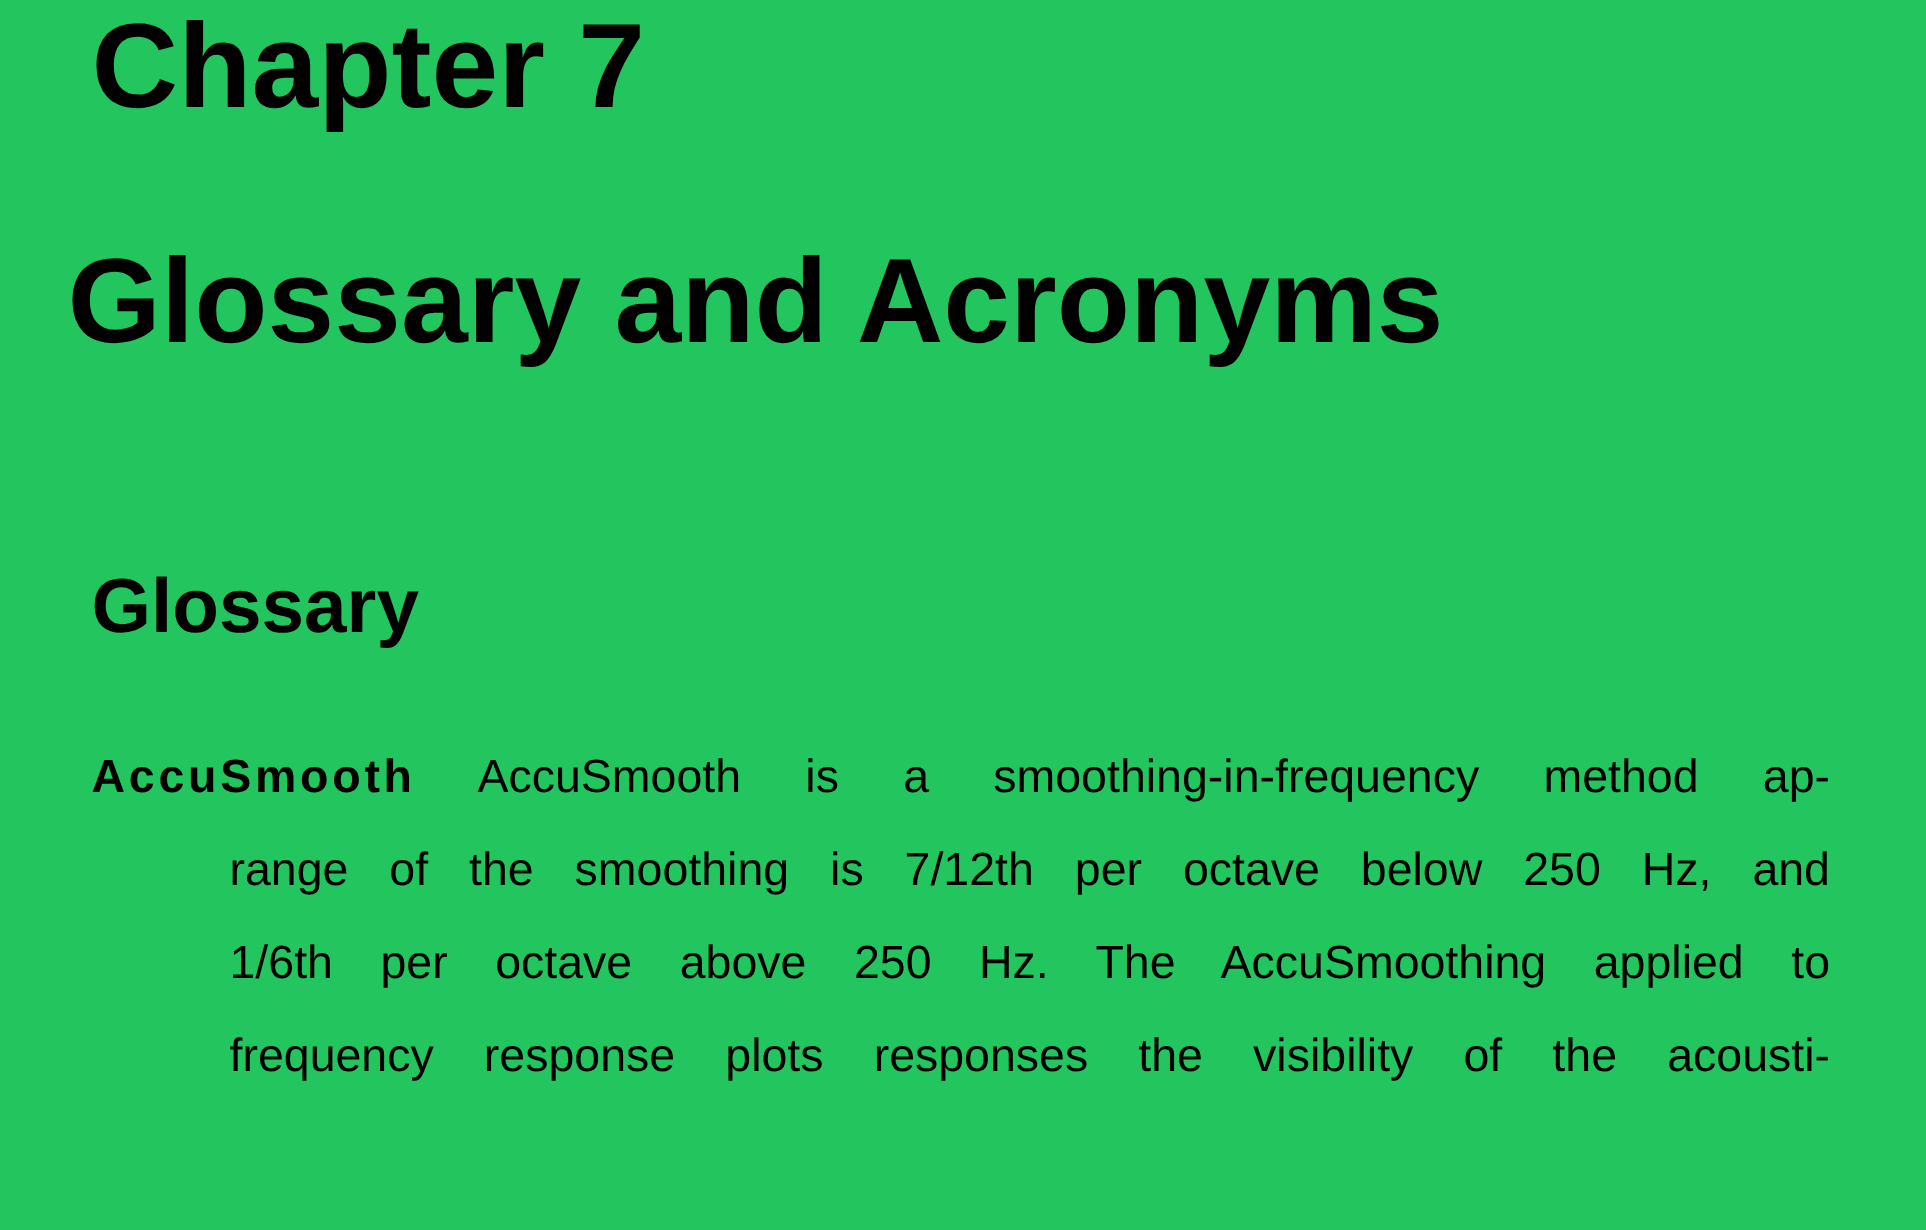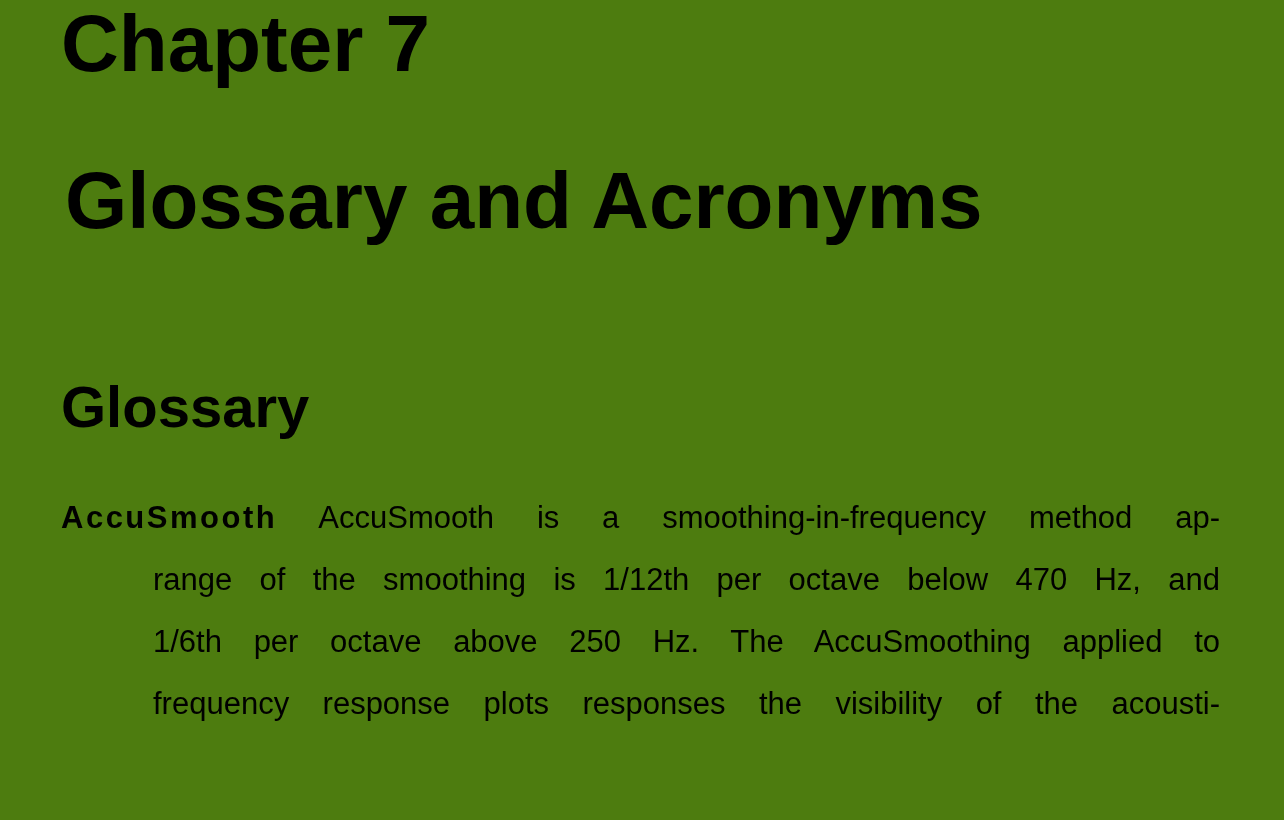--- a/index.html
+++ b/index.html
@@ -1,48 +1,48 @@
 <!DOCTYPE html>
 <html lang="en"><head>
 <meta charset="utf-8">
 <style>
   * { margin: 0; padding: 0; box-sizing: border-box; }
   html, body { background: #ffffff; }
   .page {
     position: relative;
     width: 1284px;
     height: 820px;
-    background: #4d7c0f;
+    background: #22c55e;
     color: #000000;
     font-family: "Liberation Sans", sans-serif;
     overflow: hidden;
   }
   .chapter-number {
     position: absolute;
     left: 61px;
     top: 4px;
     font-size: 80px;
     font-weight: bold;
     line-height: 1;
     white-space: nowrap;
   }
   .chapter-title {
     position: absolute;
-    left: 65px;
+    left: 45px;
     top: 161px;
     font-size: 80px;
     font-weight: bold;
     line-height: 1;
     white-space: nowrap;
   }
   .section-heading {
     position: absolute;
     left: 61px;
     top: 378px;
-    font-size: 58px;
+    font-size: 51px;
     font-weight: bold;
     line-height: 1;
     white-space: nowrap;
   }
   .glossary-entry {
     position: absolute;
     left: 61px;
     top: 479px;
     width: 1159px;
     font-size: 31px;
@@ -72,18 +72,18 @@
 <div class="page">
 
   <h1 class="chapter-number">Chapter 7</h1>
 
   <h1 class="chapter-title">Glossary and Acronyms</h1>
 
   <h2 class="section-heading">Glossary</h2>
 
   <div class="glossary-entry">
     <div class="def-line first"><span class="term">AccuSmooth</span><span> AccuSmooth is a smoothing-in-frequency method ap-</span></div>
-    <div class="def-line">range of the smoothing is 1/12th per octave below 470 Hz, and</div>
+    <div class="def-line">range of the smoothing is 7/12th per octave below 250 Hz, and</div>
     <div class="def-line">1/6th per octave above 250 Hz. The AccuSmoothing applied to</div>
     <div class="def-line">frequency response plots responses the visibility of the acousti-</div>
   </div>
 
 </div>
 
 </body></html>

